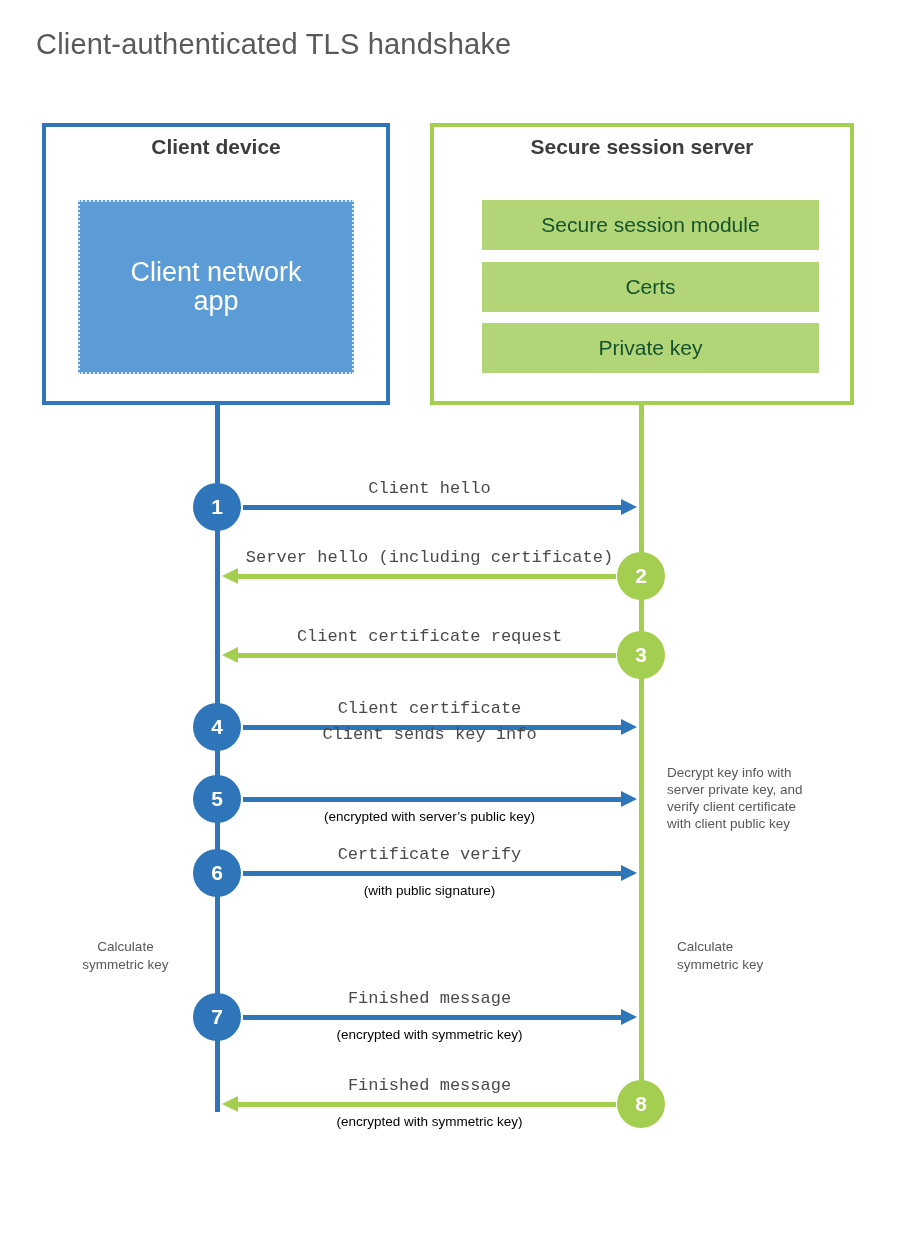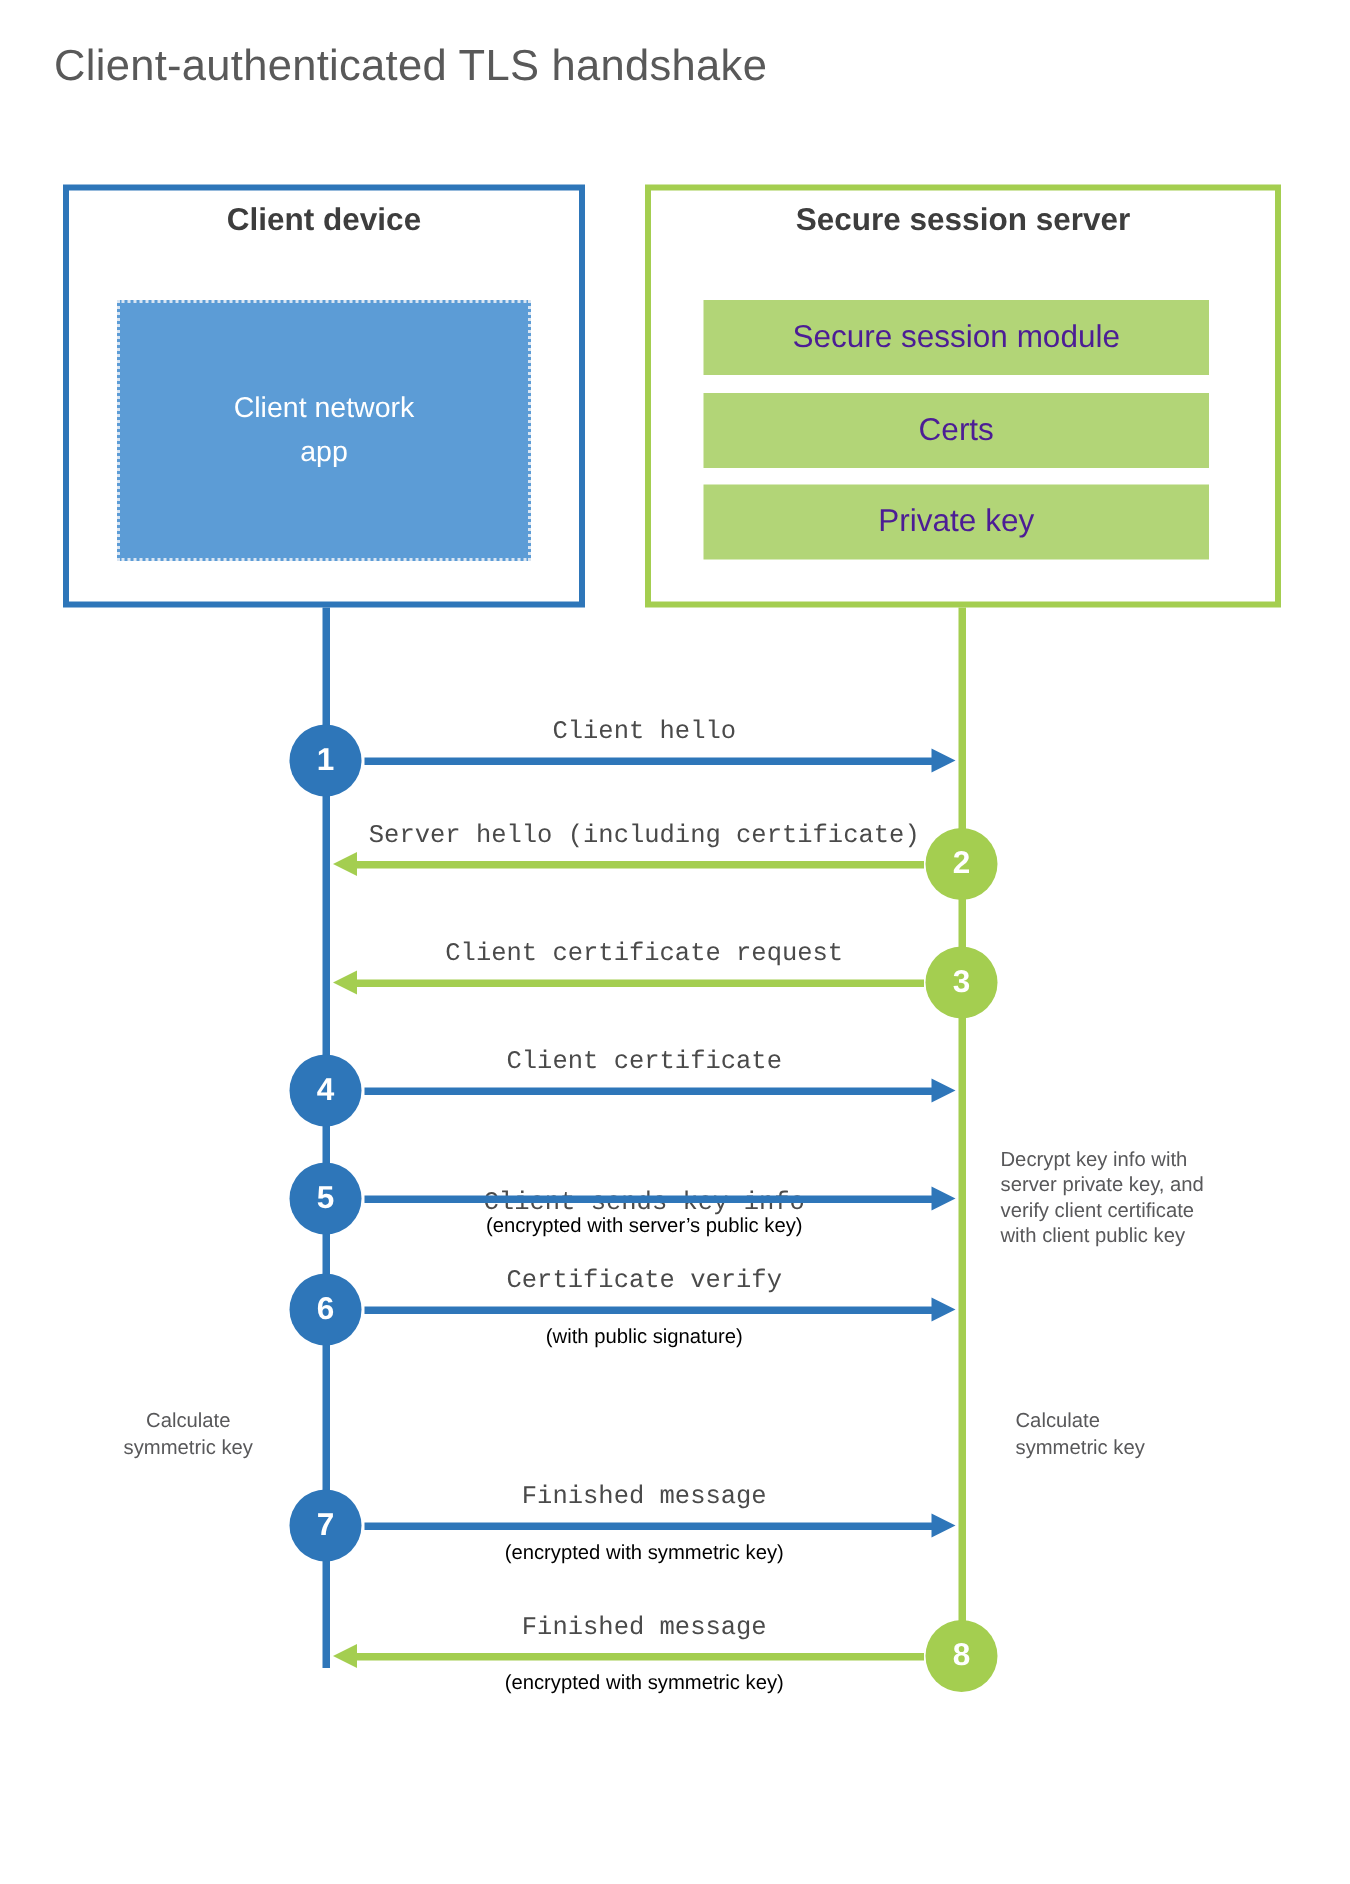--- a/index.html
+++ b/index.html
@@ -12,24 +12,24 @@
 
   
   .actor-box { position:absolute; top:123px; height:282px; background:#fff; z-index:2; }
   .actor-box.client { left:42px;  width:348px; border:4px solid var(--blue); }
   .actor-box.server { left:430px; width:424px; border:4px solid var(--green); }
   .actor-title { margin-top:8px; text-align:center; font-size:21px; font-weight:bold; color:#3d3d3d; }
 
   .app-box { position:absolute; left:32px; top:73px; width:276px; height:174px;
     background:var(--blue-fill); border:2px dotted #d9e5f2;
     display:flex; align-items:center; justify-content:center; }
-  .app-box .app-text { color:#fff; font-size:19px; text-align:center; line-height:29px; }
+  .app-box .app-text { color:#fff; font-size:27px; text-align:center; line-height:29px; }
 
-  .module-bar { position:absolute; left:35px; width:337px; height:50px; background:var(--green-fill);
-    display:flex; align-items:center; justify-content:center; color:#4c1d95; font-size:21px; }
+  .module-bar { position:absolute; left:48px; width:337px; height:50px; background:var(--green-fill);
+    display:flex; align-items:center; justify-content:center; color:#14532d; font-size:21px; }
   .module-bar.m0 { top:73px; } .module-bar.m1 { top:135px; } .module-bar.m2 { top:196px; }
 
   
   .lifeline { position:absolute; width:5px; z-index:1; }
   .lifeline.client { left:215px; top:403px; height:709px; background:var(--blue); }
   .lifeline.server { left:639px; top:403px; height:701px; background:var(--green); }
 
   
   .circle { position:absolute; width:48px; height:48px; border-radius:50%; z-index:3;
     display:flex; align-items:center; justify-content:center;
@@ -110,21 +110,21 @@
   </div>
 
   <div class="circle blue" style="top:703px">4</div>
   <div class="msg-label" style="top:699px">Client certificate</div>
   <div class="arrow right" style="top:719px">
     <div class="bar"></div>
       <div class="head"></div>
   </div>
 
   <div class="circle blue" style="top:775px">5</div>
-  <div class="msg-label" style="top:793px">Client sends key info</div>
+  <div class="msg-label" style="top:725px">Client sends key info</div>
   <div class="arrow right" style="top:791px">
     <div class="bar"></div>
       <div class="head"></div>
   </div>
   <div class="sub-label" style="top:809px">(encrypted with server’s public key)</div>
 
   <div class="circle blue" style="top:849px">6</div>
   <div class="msg-label" style="top:845px">Certificate verify</div>
   <div class="arrow right" style="top:865px">
     <div class="bar"></div>

